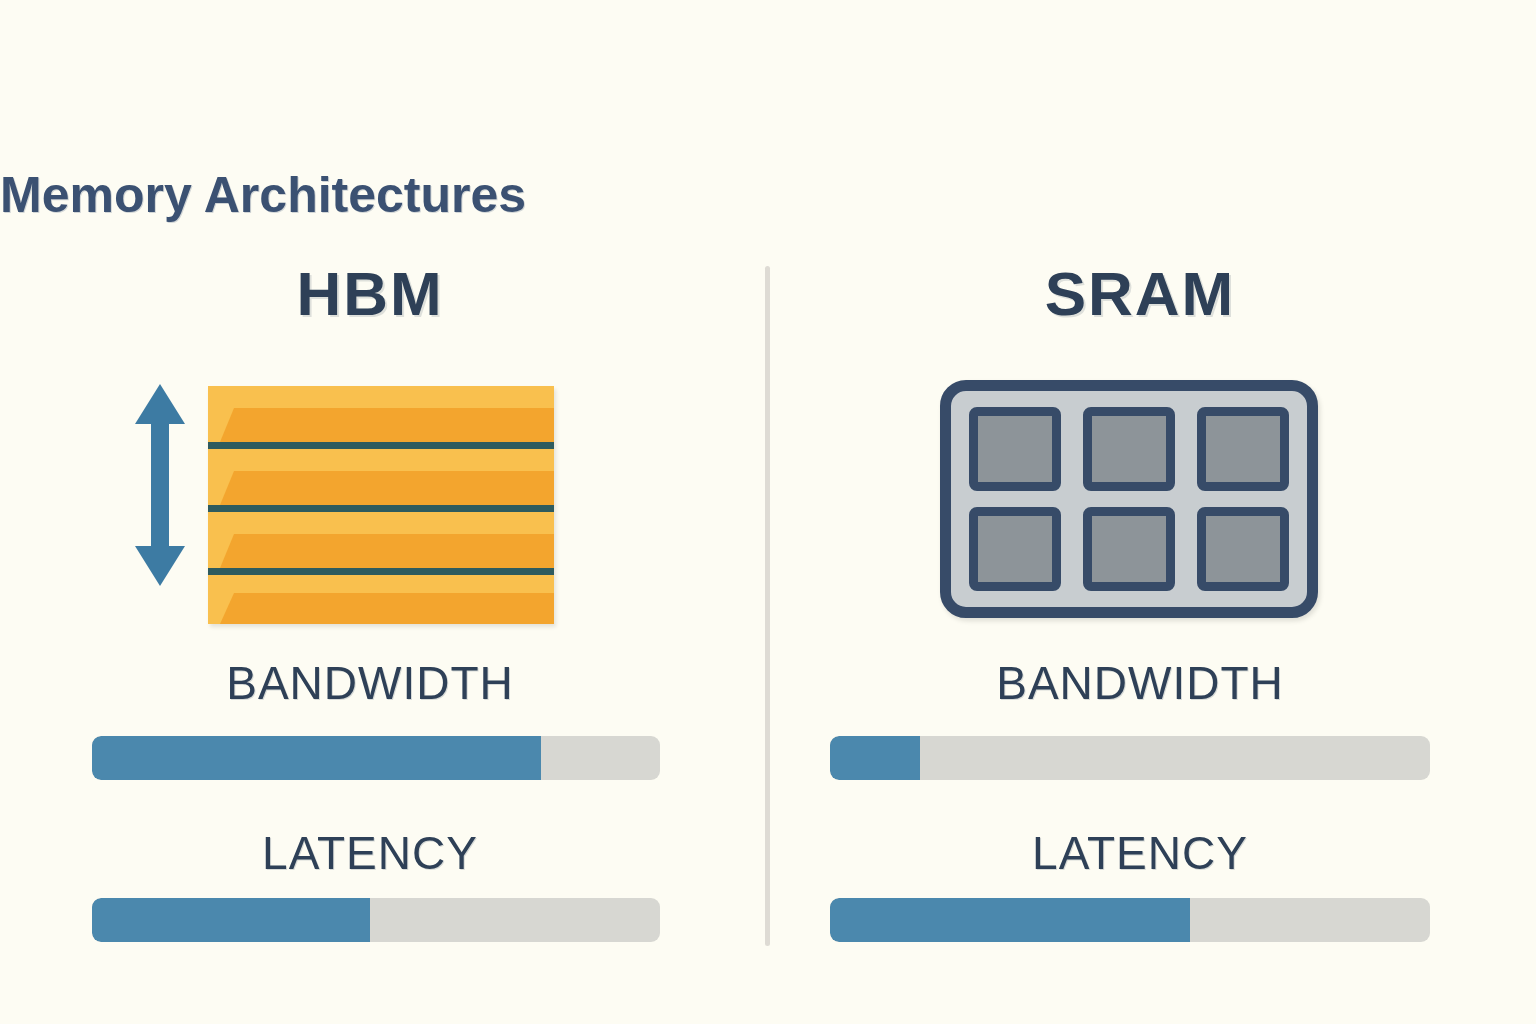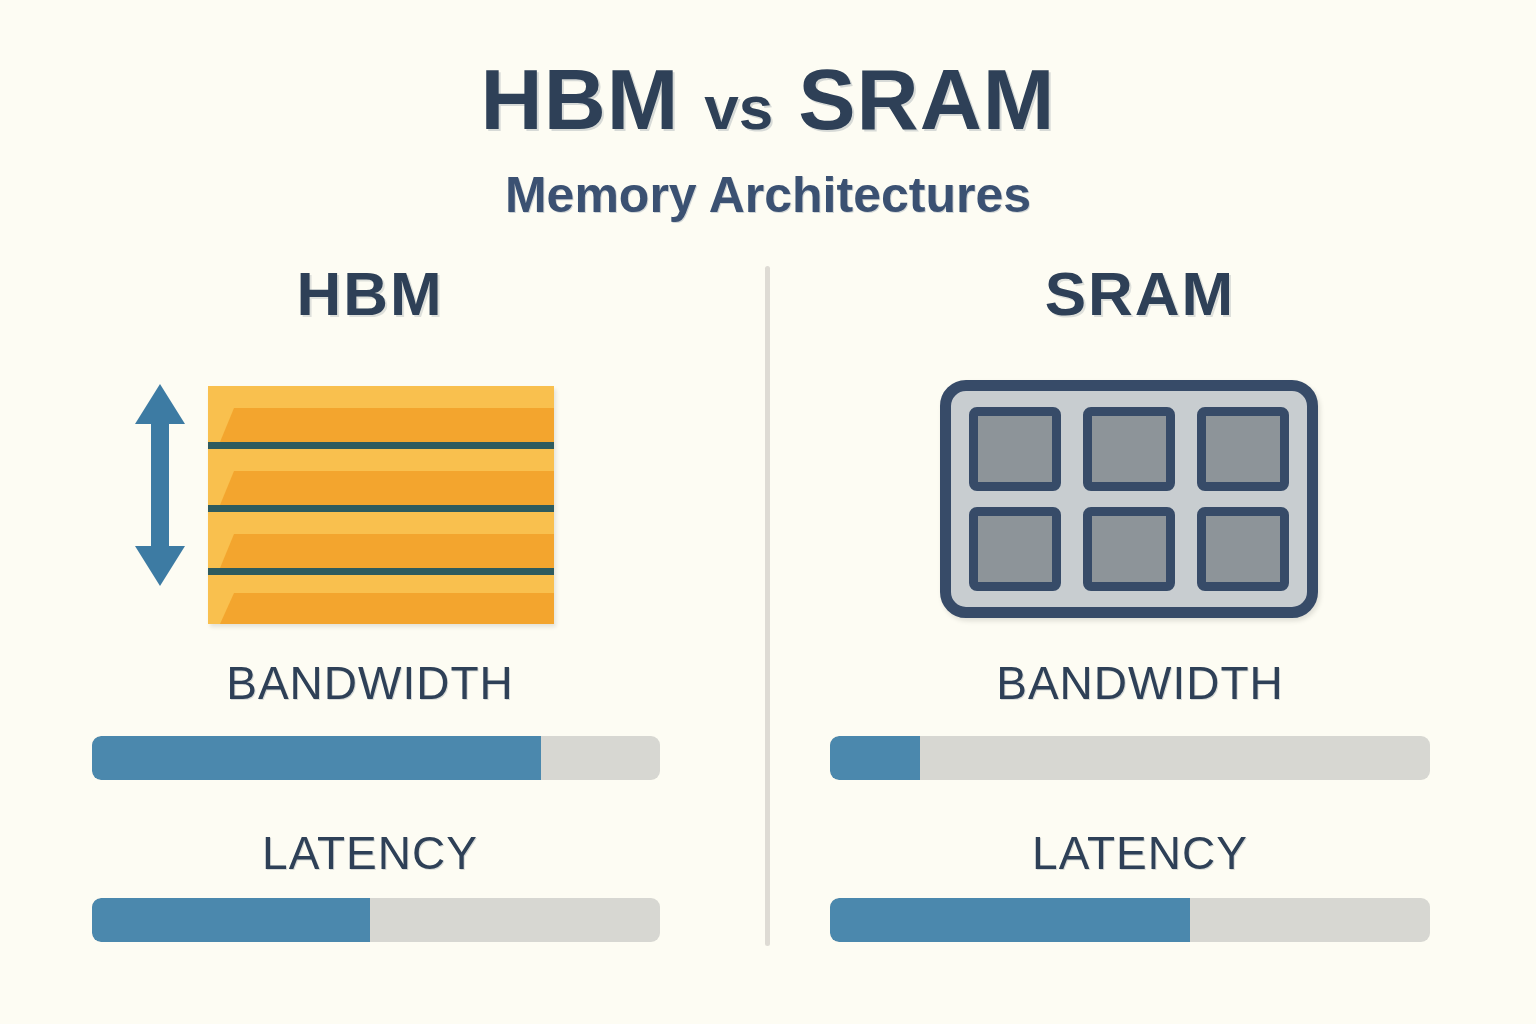--- a/index.html
+++ b/index.html
@@ -37,21 +37,20 @@
   .title .vs {
     font-size: 62px;
     font-weight: 700;
     letter-spacing: 0px;
   }
   .subtitle {
     position: absolute;
     top: 166px;
     left: 0;
     width: 1536px;
-    text-align: center;
     font-size: 50px;
     font-weight: 700;
     color: #3b5172;
     text-shadow: 1px 1px 0 rgba(59,81,114,0.22);
   }
 
   
   .divider {
     position: absolute;
     left: 765px;
@@ -212,25 +211,20 @@
   .panel-right .metric-label.bandwidth { top: 398px; }
   .panel-right .bar-track.bandwidth    { top: 478px; left: 40px; width: 600px; }
   .panel-right .metric-label.latency   { top: 568px; }
   .panel-right .bar-track.latency      { top: 640px; left: 40px; width: 600px; }
 </style>
 </head>
 <body>
 
 <div class="canvas">
 
-  <div class="title">
-    <span>HBM</span>
-    <span class="vs">vs</span>
-    <span>SRAM</span>
-  </div>
   <div class="subtitle">Memory Architectures</div>
 
   <div class="divider"></div>
 
   <div class="panel panel-left">
 
     <div class="panel-heading">HBM</div>
 
     <div class="hbm-art">
 

